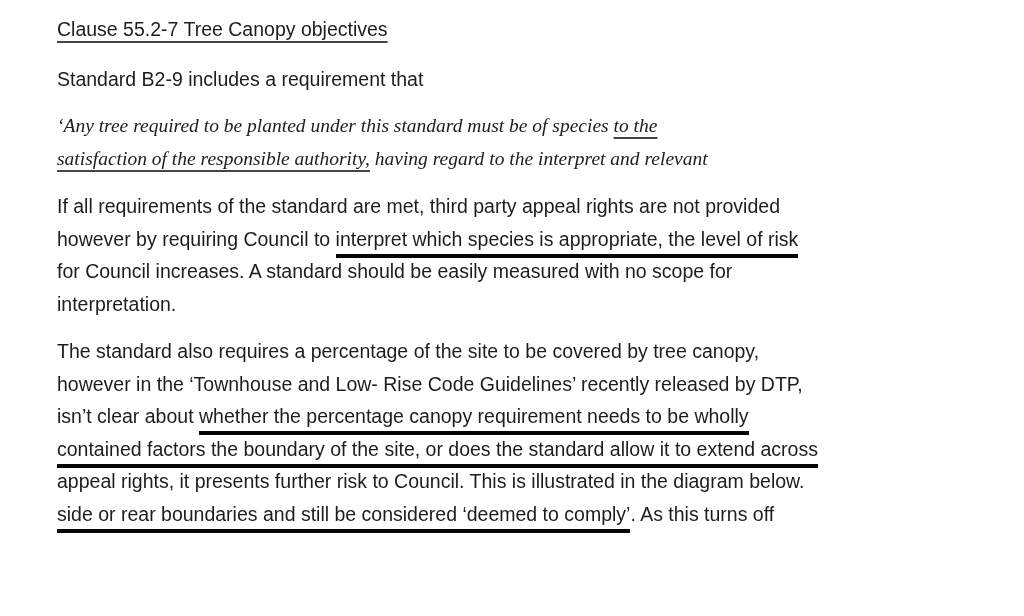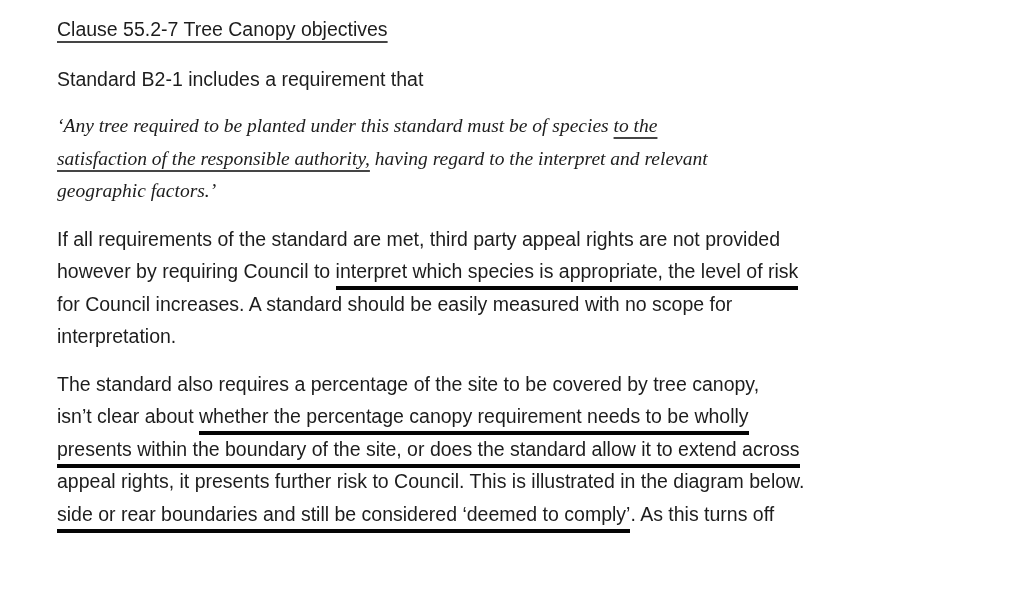--- a/index.html
+++ b/index.html
@@ -50,33 +50,33 @@
   }
 </style>
 </head>
 <body>
 
 <div class="page" style="--page-bg: #ffffff; --text-color: #1d1d1d; --underline-color: #454545; --mark-color: #050505;">
     <div class="block heading">
       <div class="line"><span class="underline">Clause 55.2-7 Tree Canopy objectives</span></div>
     </div>
     <div class="block">
-      <div class="line"><span class="">Standard B2-1 includes a requirement that</span></div>
+      <div class="line"><span class="">Standard B2-9 includes a requirement that</span></div>
     </div>
     <div class="block italic">
       <div class="line"><span class="">‘Any tree required to be planted under this standard must be of species </span><span class="underline">to the</span></div>
       <div class="line"><span class="underline">satisfaction of the responsible authority,</span><span class=""> having regard to the interpret and relevant</span></div>
-      <div class="line"><span class="">geographic factors.’</span></div>
     </div>
     <div class="block">
       <div class="line"><span class="">If all requirements of the standard are met, third party appeal rights are not provided</span></div>
       <div class="line"><span class="">however by requiring Council to </span><span class="mark">interpret which species is appropriate, the level of risk</span></div>
       <div class="line"><span class="">for Council increases. A standard should be easily measured with no scope for</span></div>
       <div class="line"><span class="">interpretation.</span></div>
     </div>
     <div class="block">
       <div class="line"><span class="">The standard also requires a percentage of the site to be covered by tree canopy,</span></div>
+      <div class="line"><span class="">however in the ‘Townhouse and Low- Rise Code Guidelines’ recently released by DTP,</span></div>
       <div class="line"><span class="">isn’t clear about </span><span class="mark">whether the percentage canopy requirement needs to be wholly</span></div>
-      <div class="line"><span class="mark">presents within the boundary of the site, or does the standard allow it to extend across</span></div>
+      <div class="line"><span class="mark">contained factors the boundary of the site, or does the standard allow it to extend across</span></div>
       <div class="line"><span class="">appeal rights, it presents further risk to Council. This is illustrated in the diagram below.</span></div>
       <div class="line"><span class="mark">side or rear boundaries and still be considered ‘deemed to comply’</span><span class="">. As this turns off</span></div>
     </div>
   </div>
 
 </body></html>

